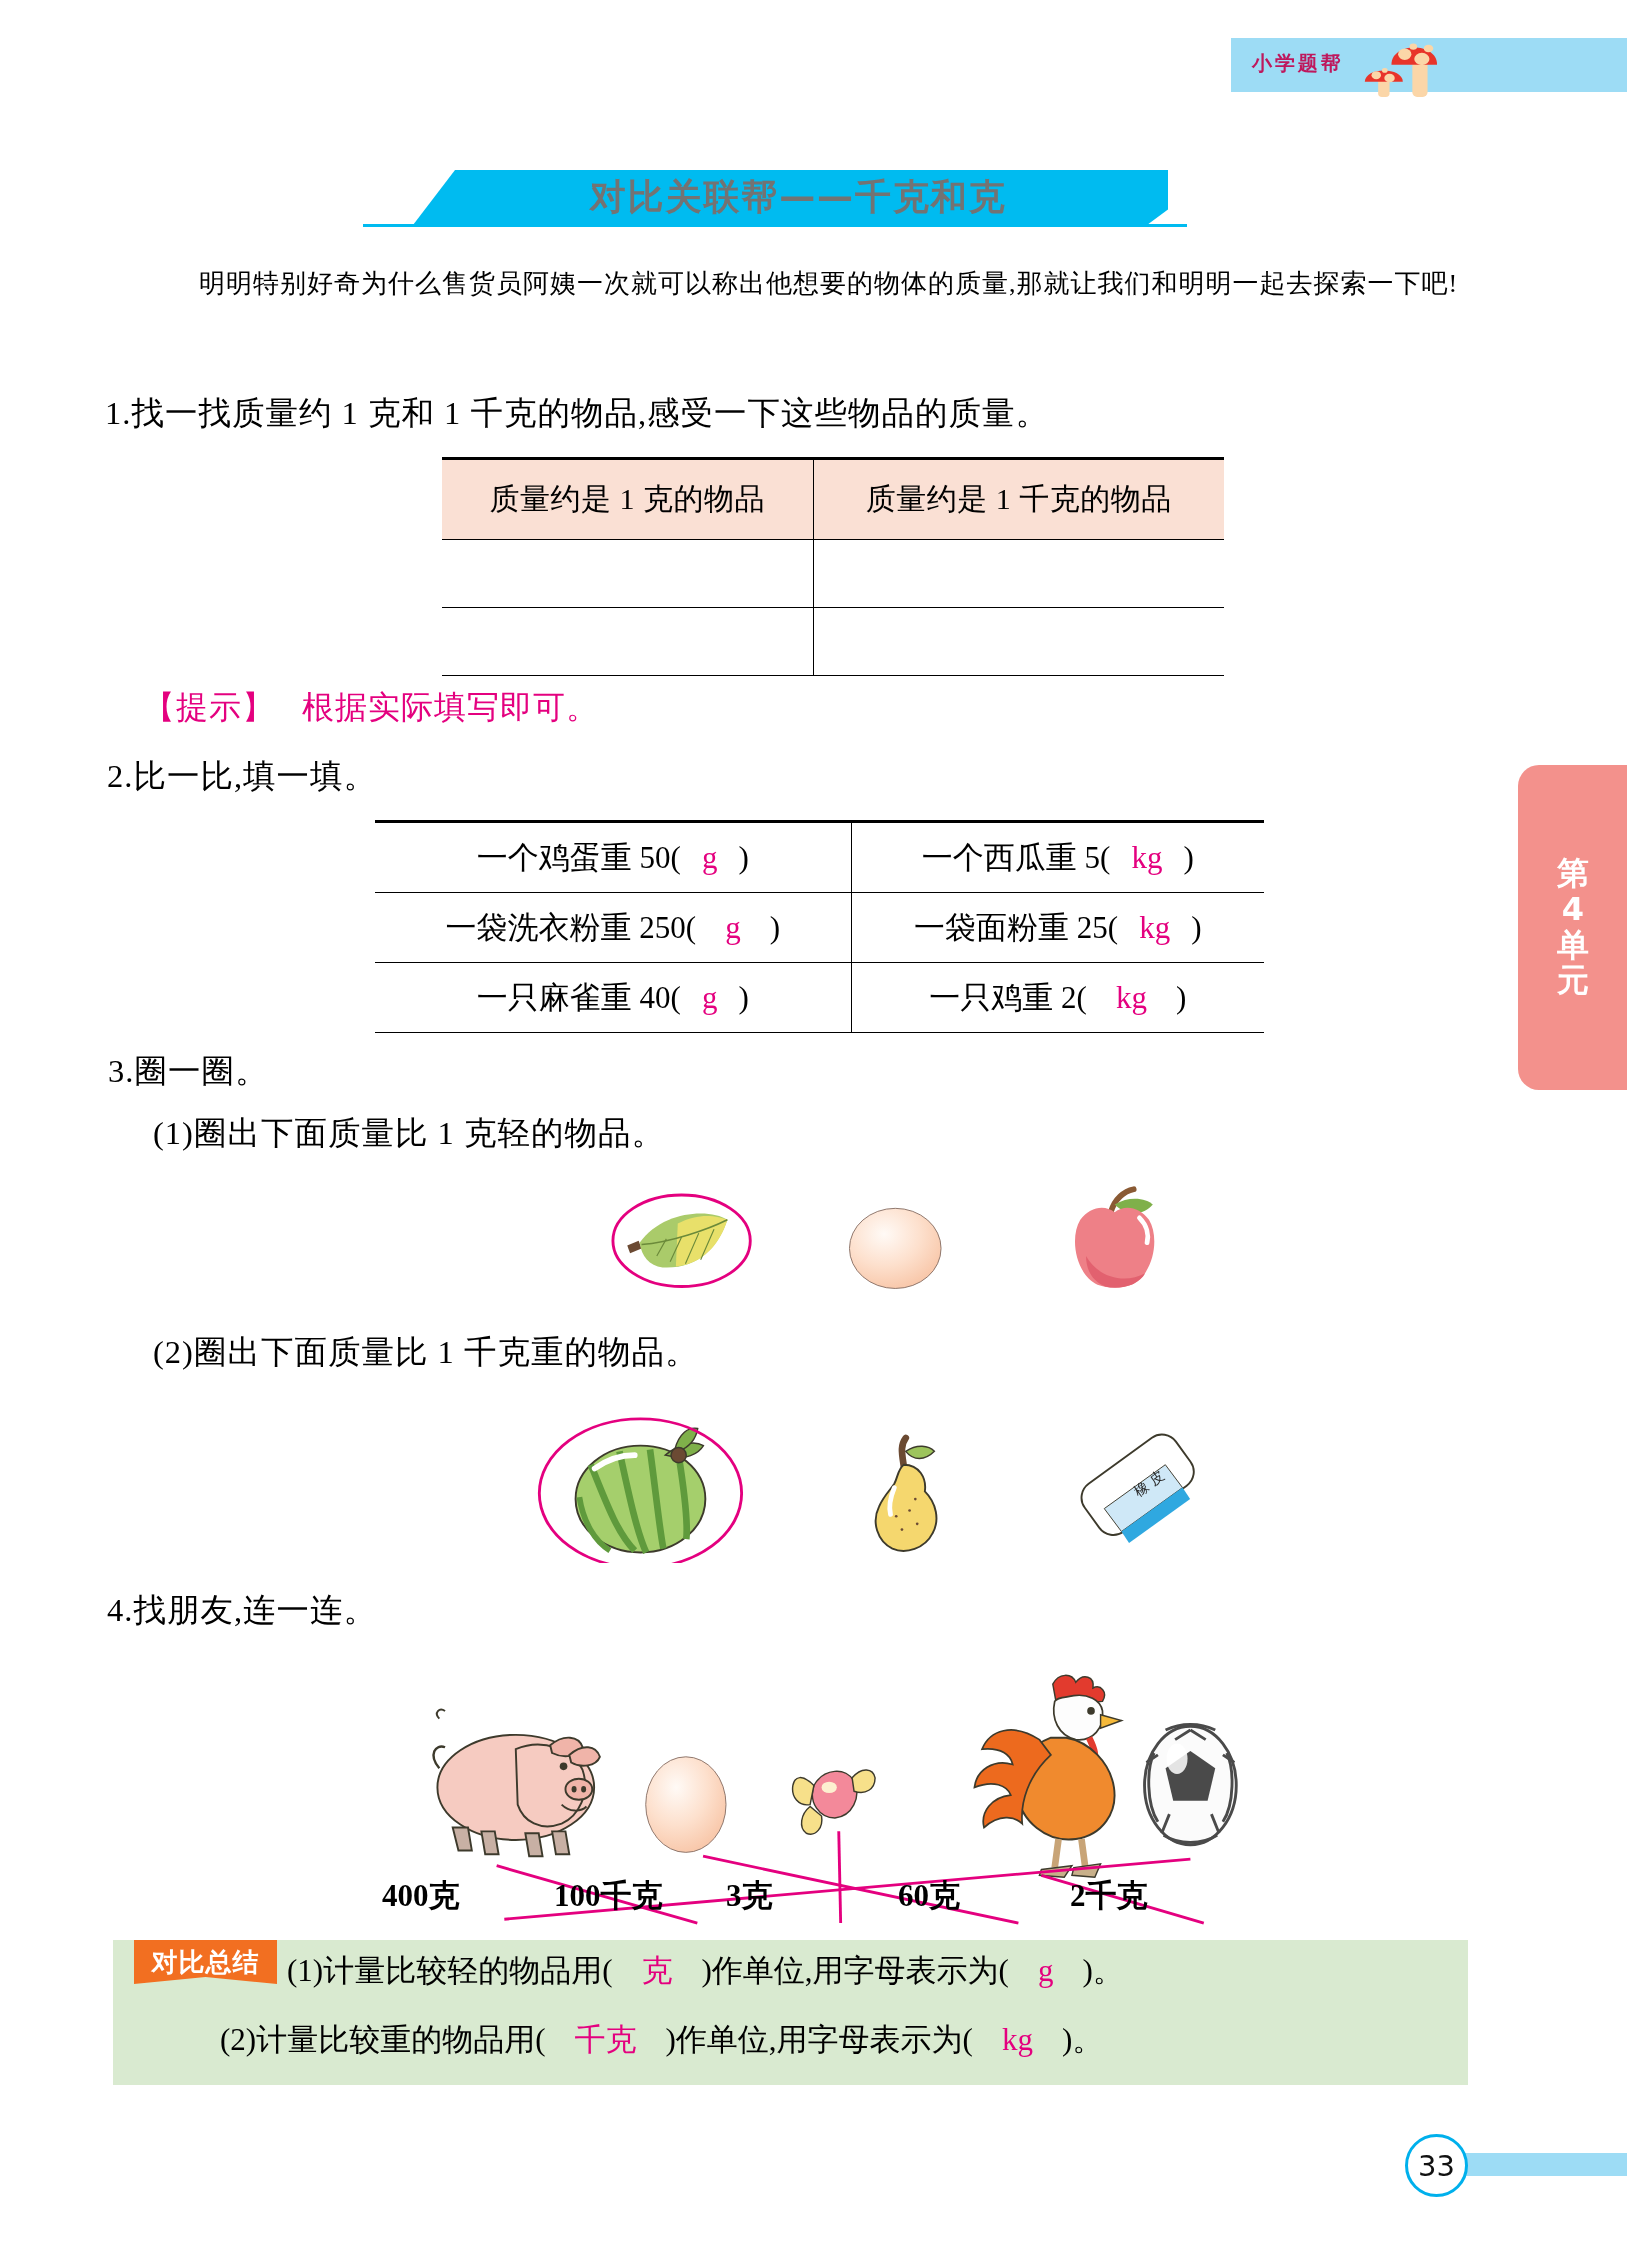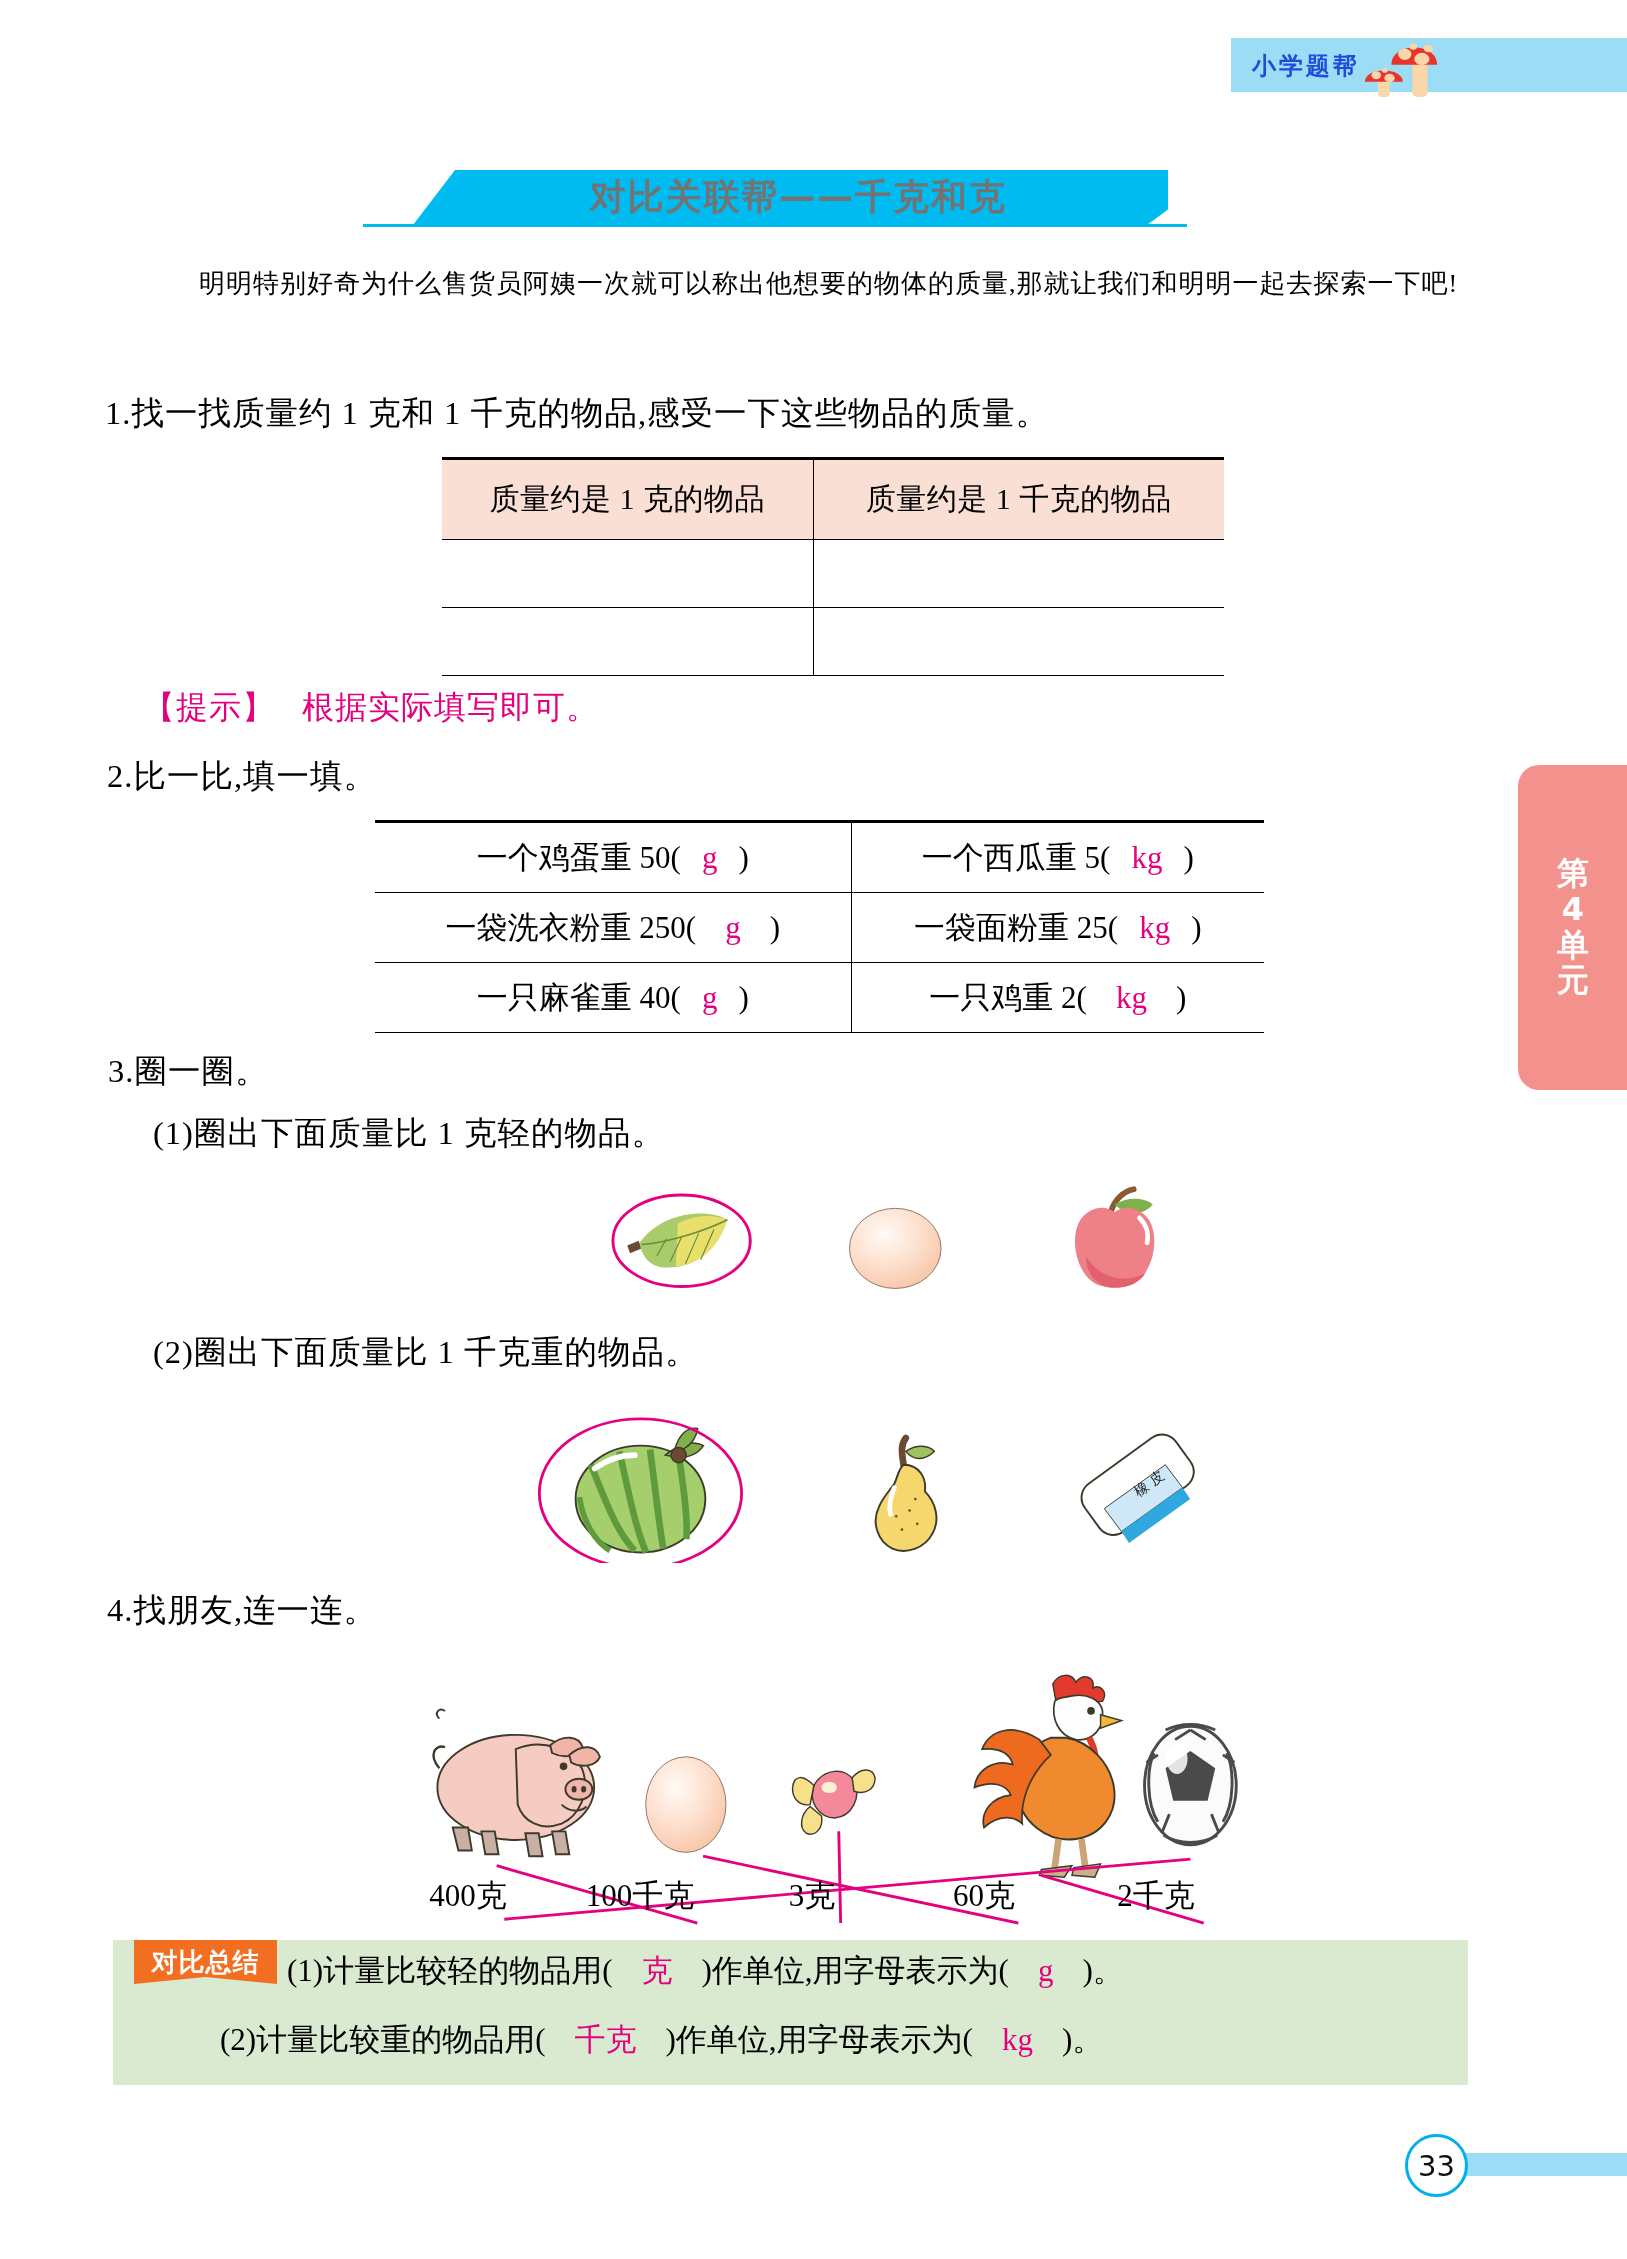--- a/index.html
+++ b/index.html
@@ -23,23 +23,23 @@
     left: 1231px;
     width: 397px;
     height: 54px;
     background: #9ddcf5;
   }
   .header-brand {
     position: absolute;
     top: 50px;
     left: 1252px;
     font-family: "DejaVu Sans", sans-serif;
-    font-size: 24px;
+    font-size: 20px;
     font-weight: 700;
-    color: #1d4ed8;
+    color: #be185d;
     letter-spacing: 2.9px;
   }
   .mushrooms {
     position: absolute;
     top: 21px;
     left: 1338px;
     width: 143px;
     height: 76px;
   }
 
@@ -187,21 +187,21 @@
   }
   .match-labels {
     position: absolute;
     top: 1875px;
     left: 382px;
     width: 860px;
     display: flex;
     justify-content: space-between;
     font-size: 31px;
   }
-  .match-labels span { width: 172px; text-align: center; }
+  .match-labels span { width: 172px; text-align: left; font-weight: bold; }
 
   
   .summary {
     position: absolute;
     top: 1940px;
     left: 113px;
     width: 1355px;
     height: 145px;
     background: #d9ead0;
   }

